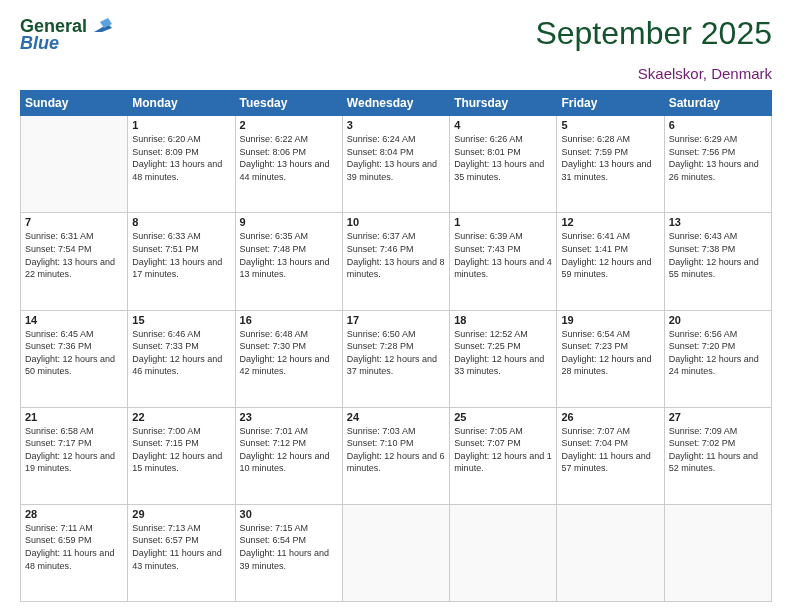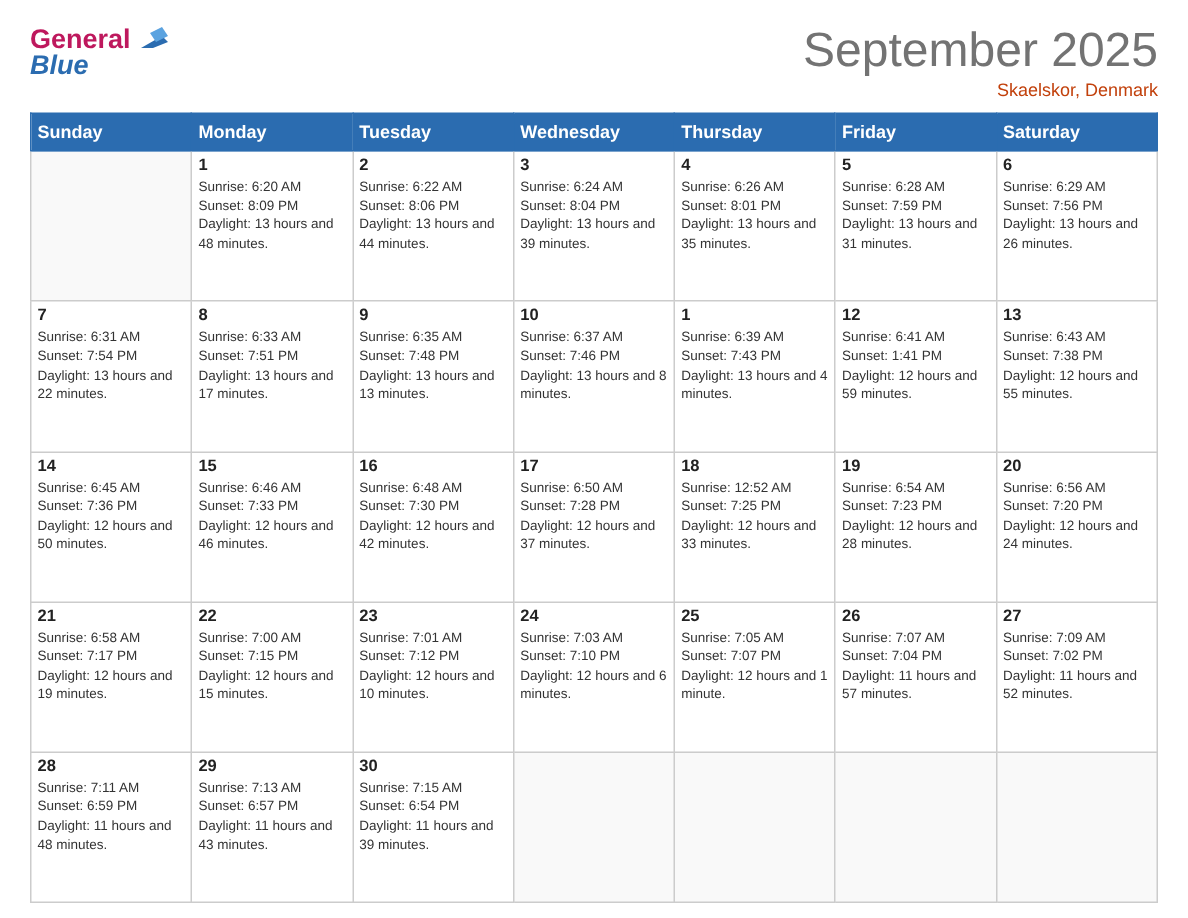--- a/index.html
+++ b/index.html
@@ -27,27 +27,27 @@
       display: flex;
       align-items: center;
     }
     .logo-general { color: #333; }
     .title-block {
       text-align: right;
     }
     .month-title {
       font-size: 32px;
       font-weight: normal;
-      color: #737373;
+      color: #14532d;
       line-height: 1.1;
     }
     .location {
-      font-size: 12px;
-      color: #c2410c;
-      margin-top: 2px;
+      font-size: 15px;
+      color: #701a75;
+      margin-top: 14px;
     }
     .calendar {
       width: 100%;
       border-collapse: collapse;
       flex: 1;
       border-radius: 22px;
     }
     .calendar th {
       background: #2b6cb0;
       color: #fff;
@@ -83,21 +83,21 @@
     }
   </style>
 </head>
 <body>
 
 <div class="page">
   <div class="header">
     <div class="logo">
       <div>
         <div style="display:flex;align-items:center;">
-          <span class="logo-general" style="font-size:18px;font-weight:bold;color:#be185d;">General</span>
+          <span class="logo-general" style="font-size:18px;font-weight:bold;color:#14532d;">General</span>
           <svg width="22" height="22" viewBox="0 0 22 22" style="margin-left:3px;margin-top:-4px;">
             <polygon points="4,18 18,10 22,14 12,18" fill="#2b6cb0"></polygon>
             <polygon points="10,8 18,4 22,10 14,14" fill="#5ba3e0"></polygon>
           </svg>
         </div>
         <div style="font-size:18px;font-weight:bold;color:#2b6cb0;margin-top:-4px;font-style:italic;">Blue</div>
       </div>
     </div>
     <div class="title-block">
       <div class="month-title">September 2025</div>

